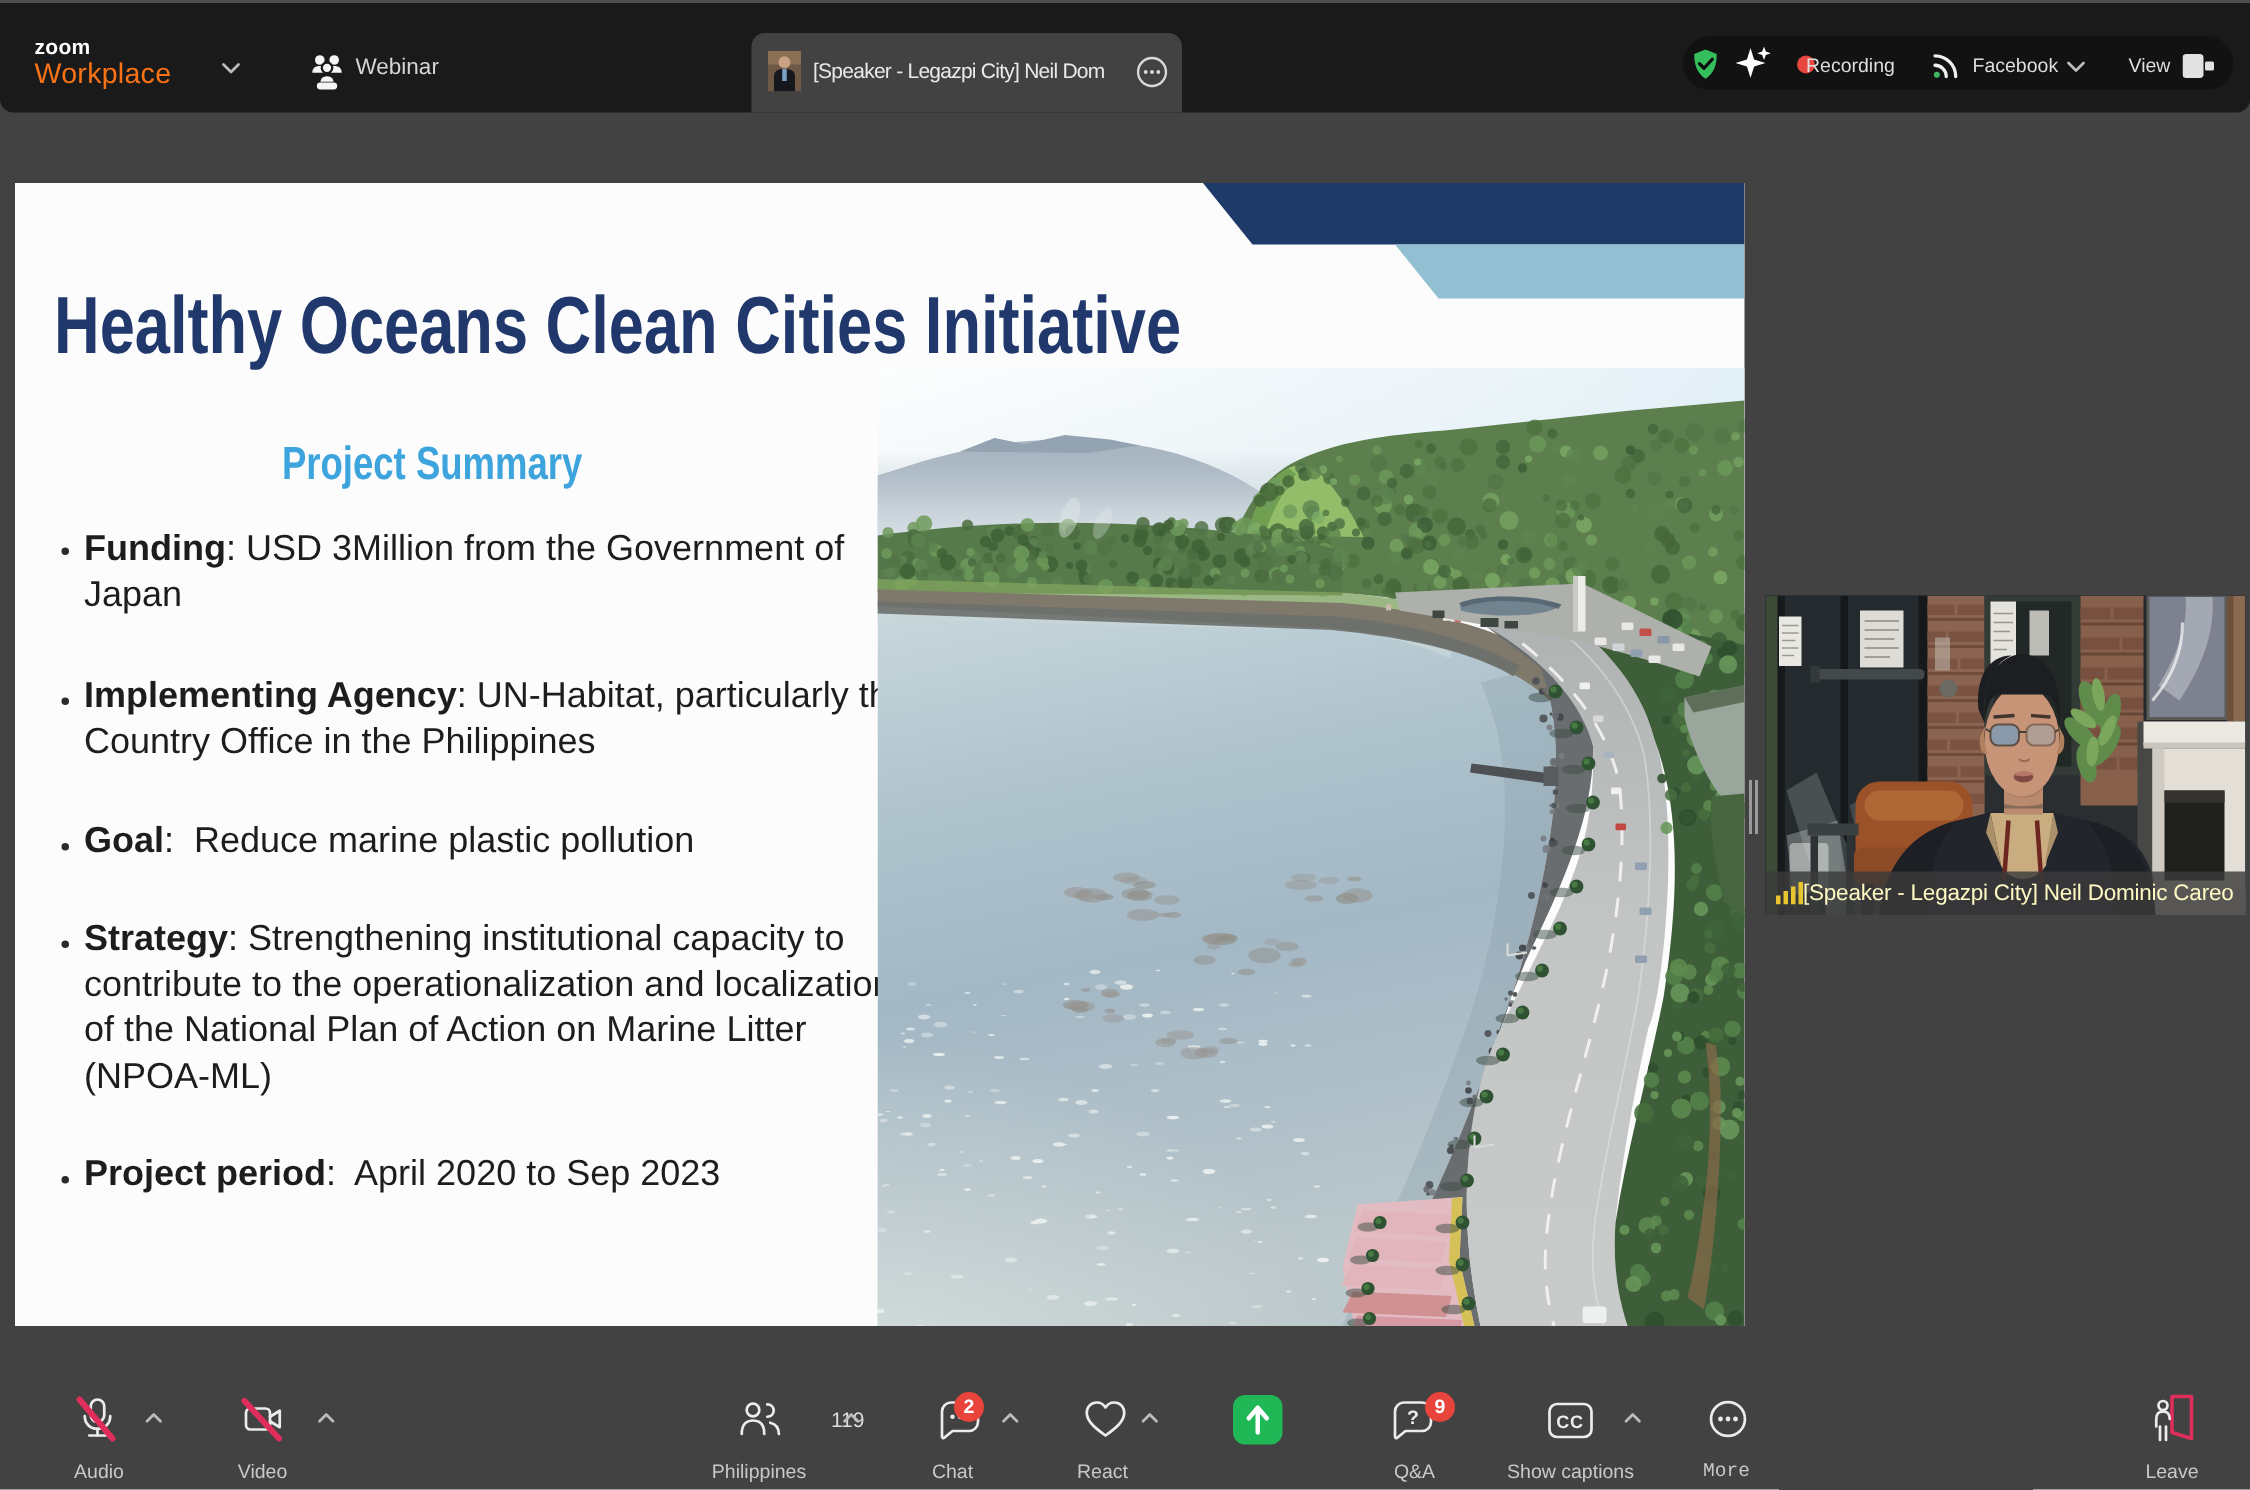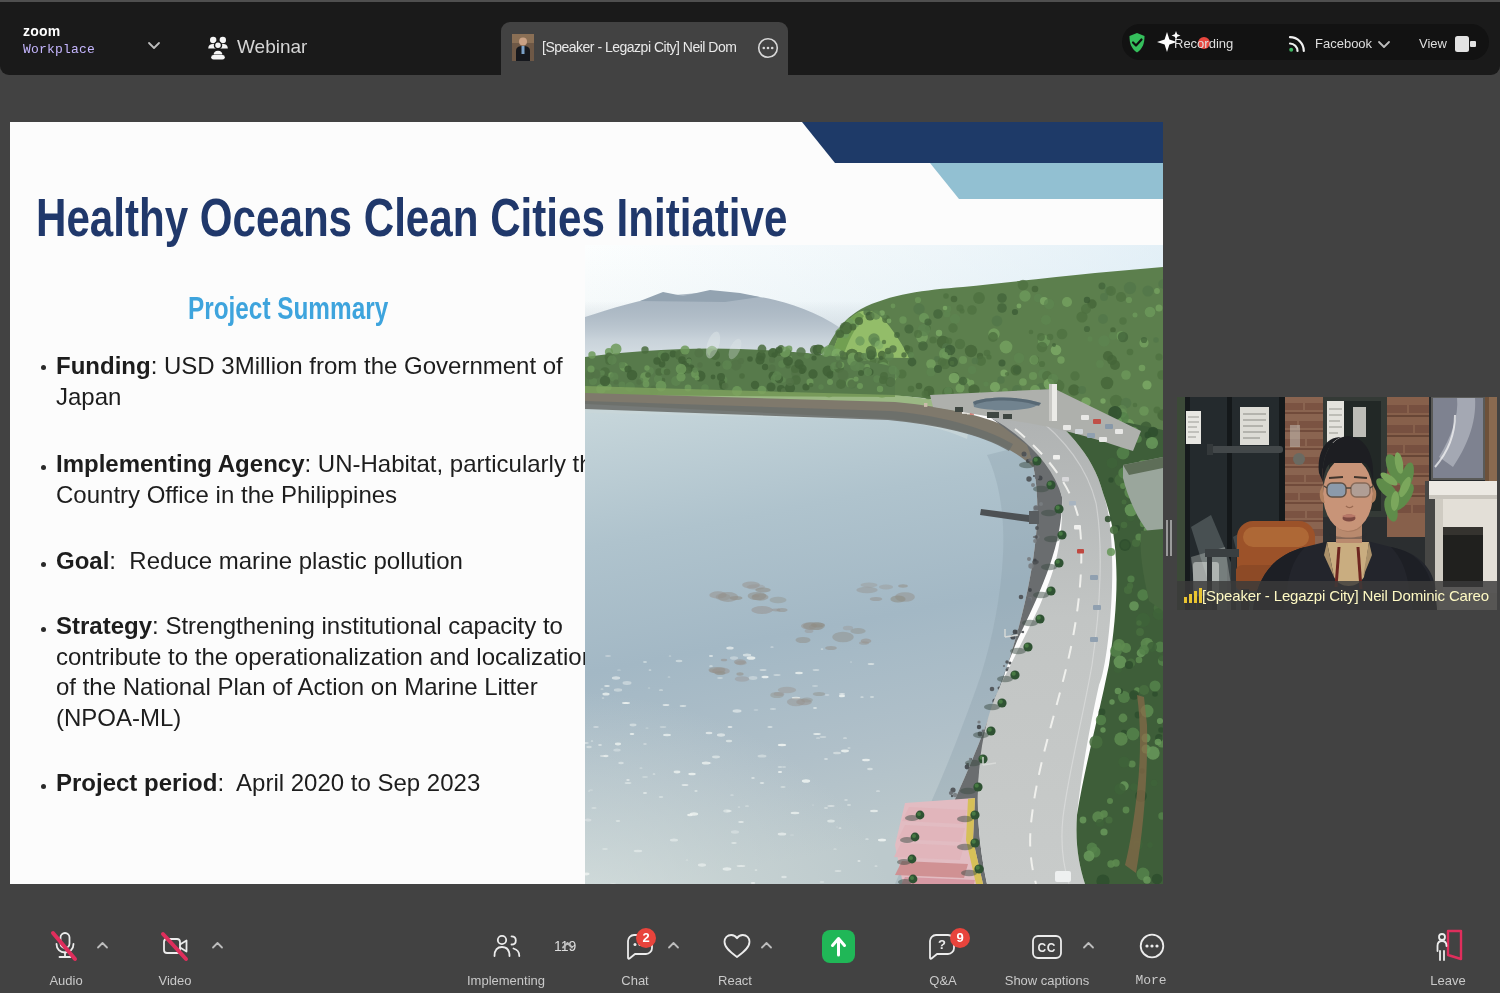--- a/index.html
+++ b/index.html
@@ -2,23 +2,23 @@
 <html><head>
 <meta charset="utf-8">
 <style>
   html,body{margin:0;padding:0;}
   body{width:1500px;height:993px;background:#424242;font-family:"Liberation Sans",sans-serif;overflow:hidden;position:relative;}
   .abs{position:absolute;}
   
   #topbar{left:0;top:0;width:1500px;height:75px;background:#1a1a1a;border-top:2px solid #4f4f4f;box-sizing:border-box;border-radius:0 0 9px 9px;}
   #zoomlogo{left:23px;top:24px;color:#fff;}
   #zoomlogo .z1{font-size:14px;font-weight:700;letter-spacing:.2px;line-height:15px;}
-  #zoomlogo .z2{font-size:13px;font-weight:400;letter-spacing:.2px;line-height:22px;color:#c4b5fd;font-family:Liberation Mono, monospace;}
+  #zoomlogo .z2{font-size:19px;font-weight:400;letter-spacing:.2px;line-height:22px;color:#f97316;}
   .chev{stroke:#bdbdbd;stroke-width:1.8;fill:none;stroke-linecap:round;stroke-linejoin:round;}
-  #webinar{left:237px;top:36px;color:#d5d5d5;font-size:19px;}
+  #webinar{left:237px;top:36px;color:#d5d5d5;font-size:15px;}
   #tab{left:501px;top:22px;width:287px;height:53px;background:#424242;border-radius:9px 9px 0 0;}
   #tabtxt{left:41px;top:17px;color:#e9e9e9;font-size:14px;letter-spacing:-0.5px;white-space:nowrap;}
   #pill{left:1122px;top:24px;width:367px;height:36px;background:#121212;border-radius:18px;}
   .ptxt{color:#dedede;font-size:13px;top:36px;}
   
   #slide{left:10px;top:122px;width:1153px;height:762px;background:#fcfcfc;}
   #title{left:26px;top:64px;color:#20386b;font-size:54px;font-weight:700;white-space:nowrap;transform:scaleX(0.78);transform-origin:left top;}
   #psum{left:178px;top:169px;color:#3ea4dd;font-size:31px;font-weight:700;white-space:nowrap;transform:scaleX(0.785);transform-origin:left top;}
   .bl{left:46px;color:#1d1d1d;font-size:24px;line-height:30.5px;}
   .bl b{font-weight:700;}
@@ -75,21 +75,21 @@
   <svg class="abs" style="left:1127px;top:32px" width="20" height="22" viewBox="0 0 20 22">
     <path d="M10 1 L17.5 4 C17.5 11 16 16.5 10 20.5 C4 16.5 2.5 11 2.5 4 Z" fill="#35bf5c"></path>
     <path d="M6 10.5 L9 13.5 L14.5 7.5" stroke="#0d0d0d" stroke-width="2.2" fill="none" stroke-linecap="round" stroke-linejoin="round"></path>
   </svg>
 
   <svg class="abs" style="left:1157px;top:30px" width="24" height="25" viewBox="0 0 24 25">
     <path d="M10 2 L12.4 9.6 L20 12 L12.4 14.4 L10 22 L7.6 14.4 L0 12 L7.6 9.6 Z" fill="#fff"></path>
     <path d="M19 1 L20.2 4.3 L23.5 5.5 L20.2 6.7 L19 10 L17.8 6.7 L14.5 5.5 L17.8 4.3 Z" fill="#fff"></path>
   </svg>
     <div class="abs" style="left:1198px;top:37px;width:12px;height:12px;border-radius:50%;background:#e8473f;"></div>
-  <div class="abs ptxt" style="left:1174px;">Recording</div>
+  <div class="abs ptxt" style="left:1204px;">Recording</div>
 
   <svg class="abs" style="left:1288px;top:34px" width="20" height="19" viewBox="0 0 20 19">
     <circle cx="3.2" cy="15.8" r="2" fill="#3eb662"></circle>
     <path d="M2 9.5 A 7.5 7.5 0 0 1 9.5 17" stroke="#f0f0f0" stroke-width="2.2" fill="none" stroke-linecap="round"></path>
     <path d="M2 3.2 A 13.8 13.8 0 0 1 15.8 17" stroke="#f0f0f0" stroke-width="2.2" fill="none" stroke-linecap="round"></path>
   </svg>
   <div class="abs ptxt" style="left:1315px;">Facebook</div>
   <svg class="abs" style="left:1377px;top:40px" width="14" height="9">
     <path class="chev" d="M2 2 L7 7 L12 2"></path>
   </svg>
@@ -1368,21 +1368,21 @@
       <circle cx="12" cy="11" r="4.2"></circle>
       <path d="M4.5 27 C4.5 20.5 7.5 18 12 18 C16.5 18 19.5 20.5 19.5 27"></path>
       <path d="M21.5 7.3 C24 7.3 25.8 9 25.8 11.4 C25.8 13.8 24 15.5 21.5 15.5"></path>
       <path d="M23.5 19.5 C27.5 20.5 29.3 23 29.3 27"></path>
     </g>
   </svg>
   <div class="abs" style="left:522px;top:938px;color:#dcdcdc;font-size:14px;margin-left:32px;">119</div>
   <svg class="abs" style="left:561px;top:941px" width="13" height="8">
     <path class="chev" d="M2 6.5 L6.5 2 L11 6.5"></path>
   </svg>
-  <div class="abs tbl" style="left:446px;width:120px;">Implementing</div>
+  <div class="abs tbl" style="left:446px;width:120px;">Philippines</div>
 
   <svg class="abs ticon" style="left:622px" width="36" height="36" viewBox="0 0 36 36">
     <path d="M6 12 C6 8.7 8.7 6 12 6 L24 6 C27.3 6 30 8.7 30 12 L30 19 C30 22.3 27.3 25 24 25 L13 25 L7.5 29.5 C6.8 30 6 29.6 6 28.7 Z" stroke="#ececec" stroke-width="1.8" fill="none" stroke-linejoin="round"></path>
     <circle cx="13" cy="15.5" r="1.5" fill="#ececec"></circle>
     <circle cx="18" cy="15.5" r="1.5" fill="#ececec"></circle>
     <circle cx="23" cy="15.5" r="1.5" fill="#ececec"></circle>
   </svg>
   <div class="abs" style="left:636px;top:928px;width:20px;height:20px;border-radius:50%;background:#e8443c;color:#fff;font-size:13px;font-weight:700;text-align:center;line-height:20px;">2</div>
   <svg class="abs" style="left:667px;top:941px" width="13" height="8">
     <path class="chev" d="M2 6.5 L6.5 2 L11 6.5"></path>

